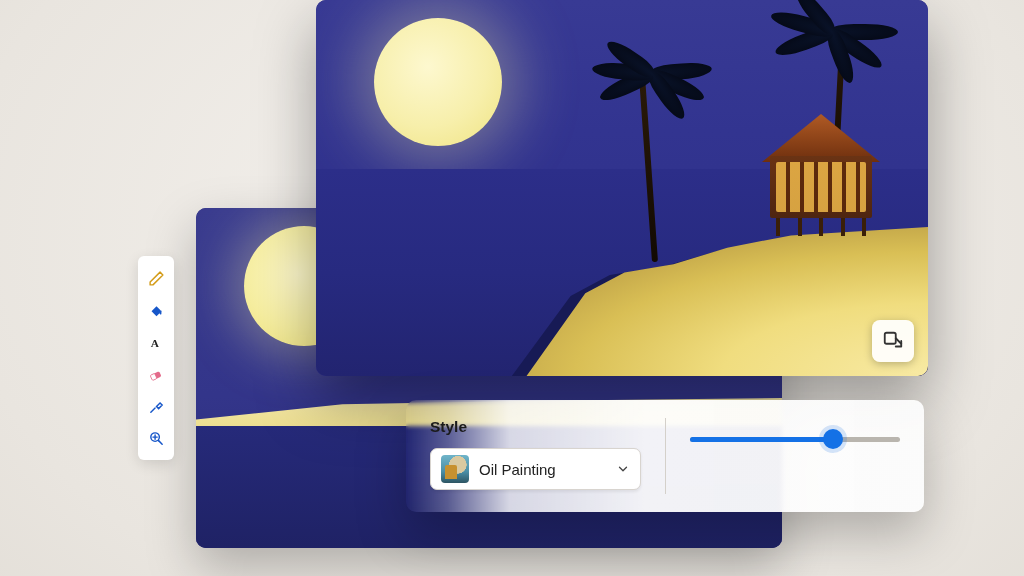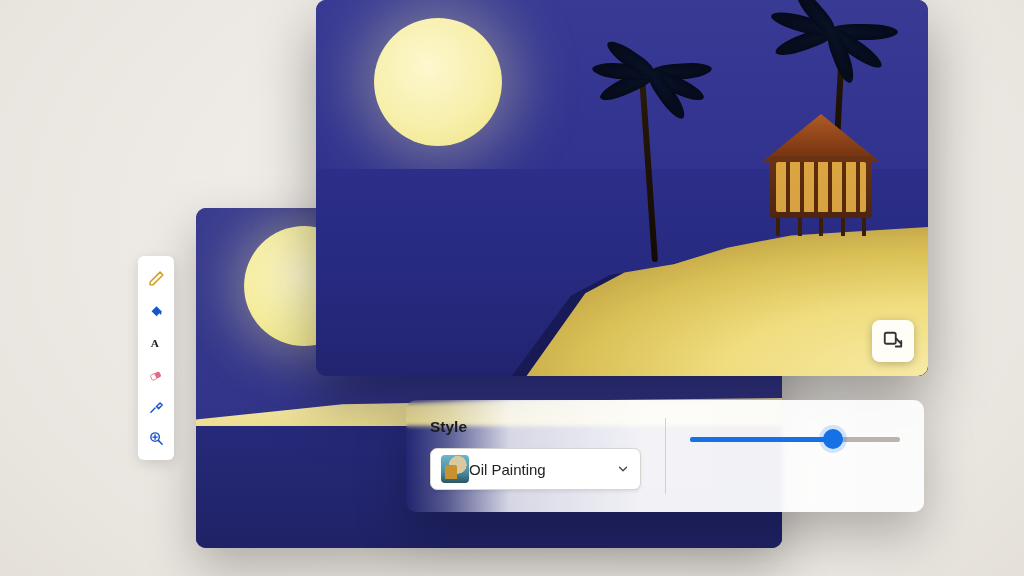--- a/index.html
+++ b/index.html
@@ -256,20 +256,21 @@
 
   
   .dropdown {
     height: 42px;
     background:#fff;
     border:1px solid #d8d4cf;
     border-radius:7px;
     display:flex;
     align-items:center;
     padding:0 10px;
+    gap:10px;
     cursor:pointer;
     box-shadow: 0 1.5px 3px rgba(0,0,0,.07);
   }
   .dropdown .thumb {
     width:28px;height:28px;border-radius:4px;
     background:
       radial-gradient(circle at 60% 35%, #d9c9a0 0 35%, transparent 36%),
       linear-gradient(180deg,#6fb4c9 0%, #4a8ea6 60%, #2e5563 100%);
     position:relative;
   }

